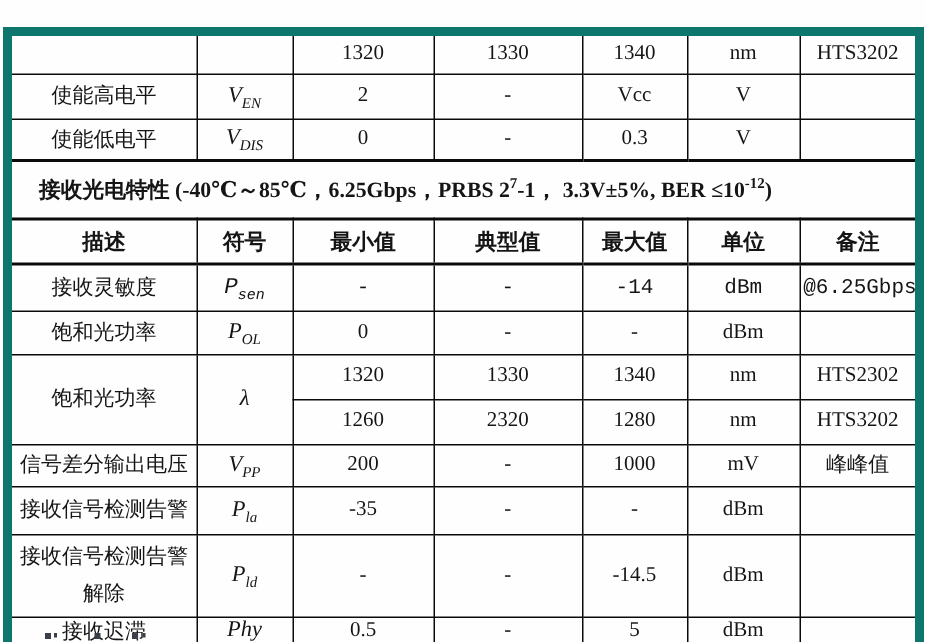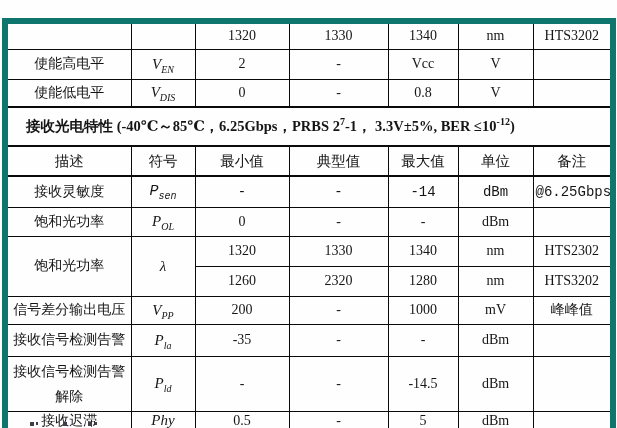--- a/index.html
+++ b/index.html
@@ -44,21 +44,21 @@
   tr.h39 { height: 39px; }
   tr.h55 { height: 55px; }
   td.section-cell {
     text-align: left;
     padding-left: 18px;
     font-weight: bold;
     font-size: 14.5px;
     white-space: normal;
   }
   td.header-cell {
-    font-weight: normal;
+    font-weight: bold;
     font-size: 14.5px;
     text-align: center;
   }
   .sym {
     font-style: italic;
     font-size: 15px;
   }
   .sym sub {
     font-style: italic;
     font-size: 10px;
@@ -116,21 +116,21 @@
       <td>-</td>
       <td>Vcc</td>
       <td>V</td>
       <td></td>
     </tr>
     <tr class="h28 thick-bottom">
       <td>使能低电平</td>
       <td><span class="sym"><span>V</span><sub>DIS</sub></span></td>
       <td>0</td>
       <td>-</td>
-      <td>0.8</td>
+      <td>0.3</td>
       <td>V</td>
       <td></td>
     </tr>
 
     <tr class="h39 thick-bottom">
       <td class="section-cell" colspan="7">
         <span>接收光电特性</span><span> (-40℃～85℃，6.25Gbps，PRBS 2</span><sup>7</sup><span>-1， 3.3V±5%, BER ≤10</span><sup>-12</sup><span>)</span>
       </td>
     </tr>
 

